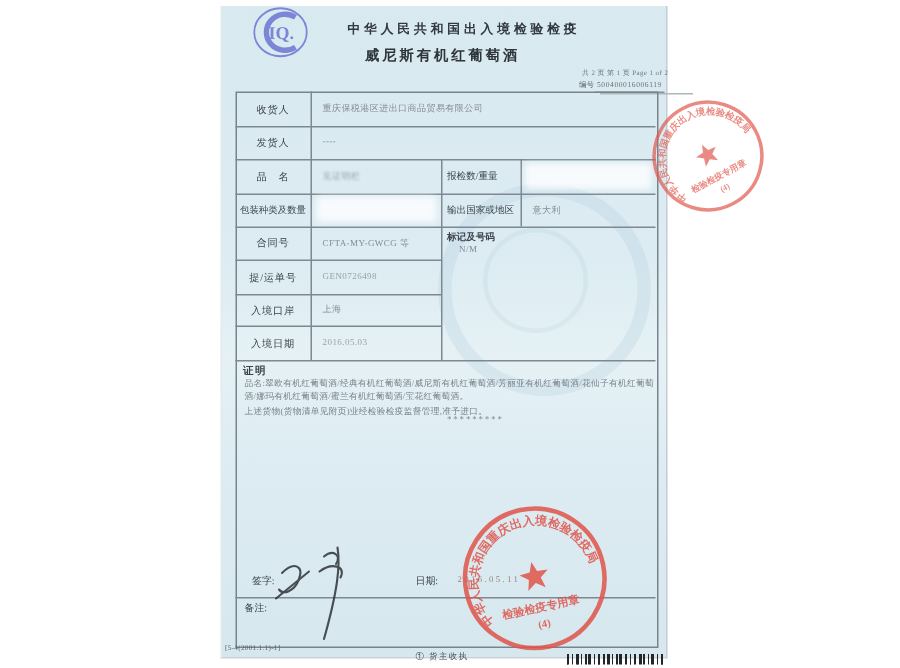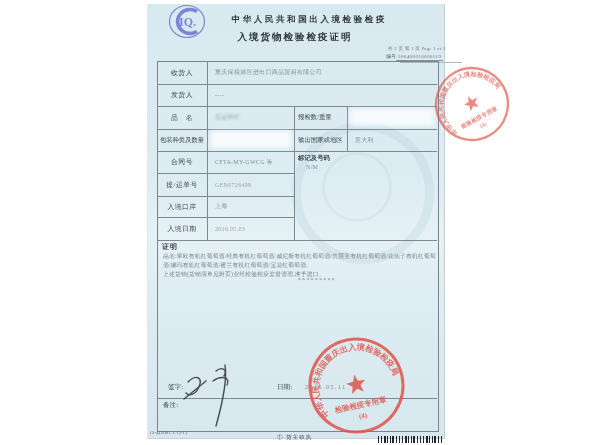--- a/index.html
+++ b/index.html
@@ -86,21 +86,21 @@
 
   <div id="logo" class="abs">
     <svg viewBox="0 0 38 35">
       <ellipse cx="19" cy="17.5" rx="17.5" ry="16" fill="none" stroke="currentColor" stroke-width="1.2"></ellipse>
       <path d="M 29,7.5 A 12.5,12 0 1 0 29,27.5" fill="none" stroke="currentColor" stroke-width="3.6"></path>
       <text x="19.5" y="22" text-anchor="middle" font-size="12" font-weight="bold" fill="currentColor">IQ.</text>
     </svg>
   </div>
 
   <div id="org" class="abs">中华人民共和国出入境检验检疫</div>
-  <div id="cert-title" class="abs">入境货物检验检疫证明</div>
+  <div id="cert-title" class="abs">威尼斯有机红葡萄酒</div>
   <div id="pageinfo" class="abs">共 2 页 第 1 页  Page 1 of 2</div>
   <div id="no-line" class="abs"><span>编号</span><span id="no-value">500400016006119</span></div>
   <div id="no-underline2" class="abs"></div>
 
   <div id="tbl-outer" class="abs"></div>
 
   <div class="abs tline hl" style="left:157px;top:84px;width:280px;"></div>
   <div class="abs tline hl" style="left:157px;top:106px;width:280px;"></div>
   <div class="abs tline hl" style="left:157px;top:129px;width:280px;"></div>
   <div class="abs tline hl" style="left:157px;top:151px;width:280px;"></div>

